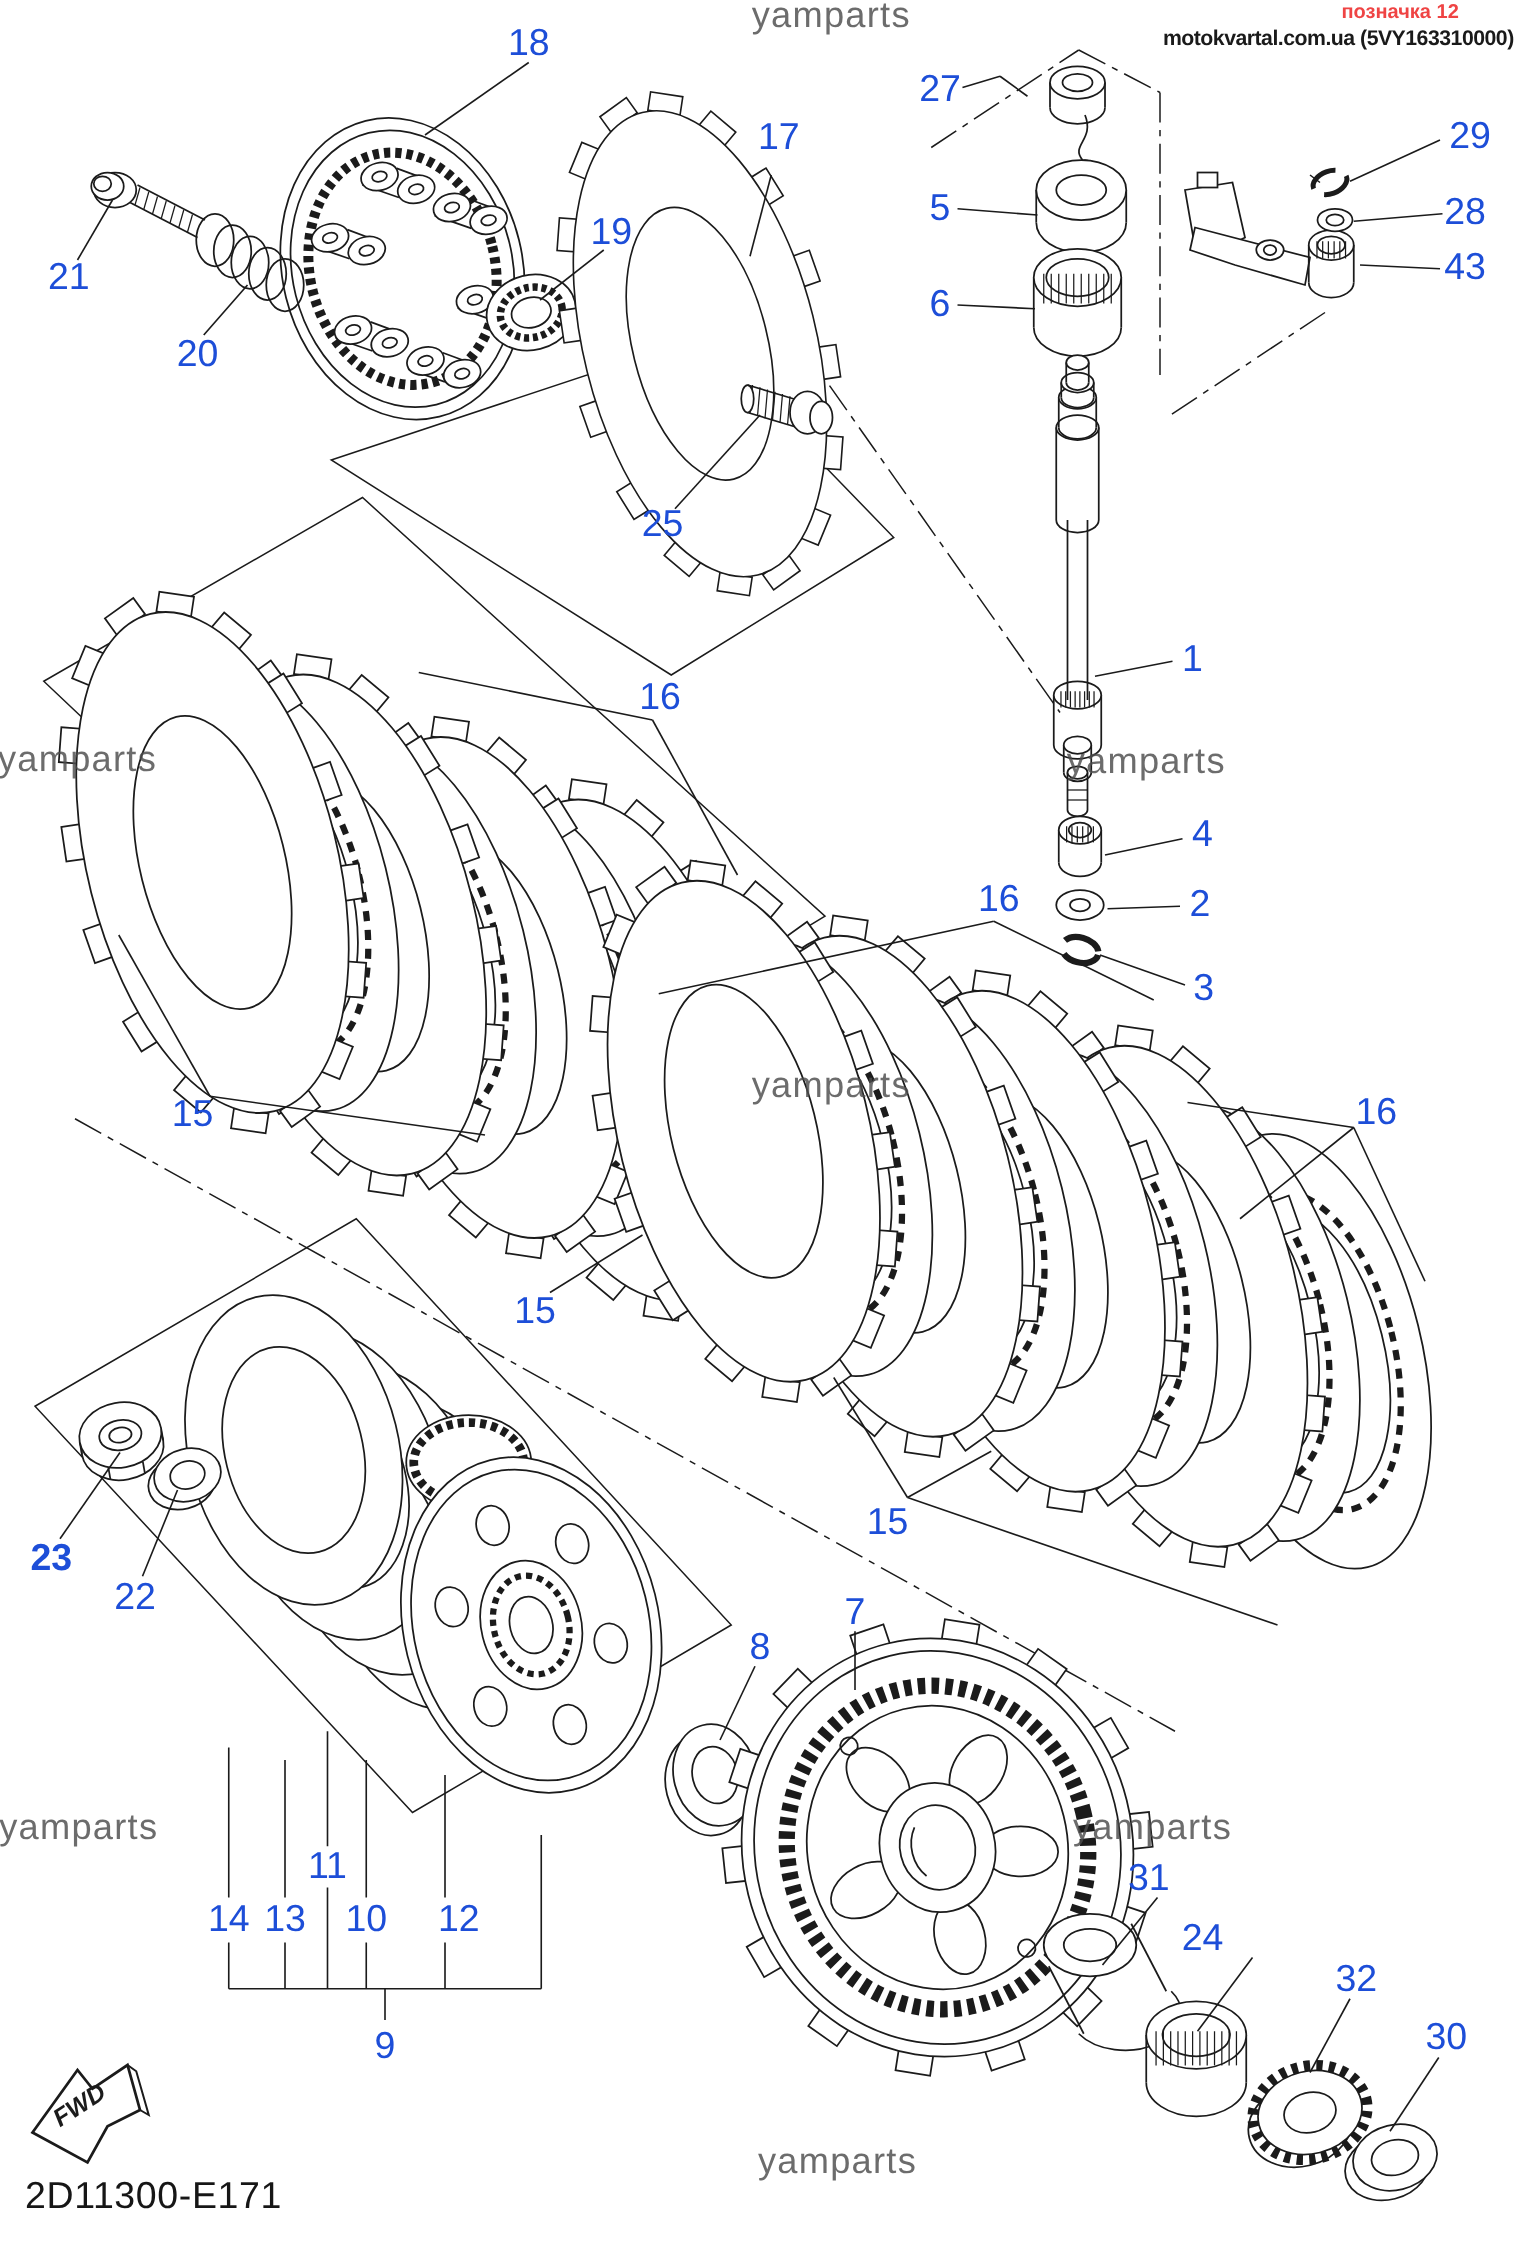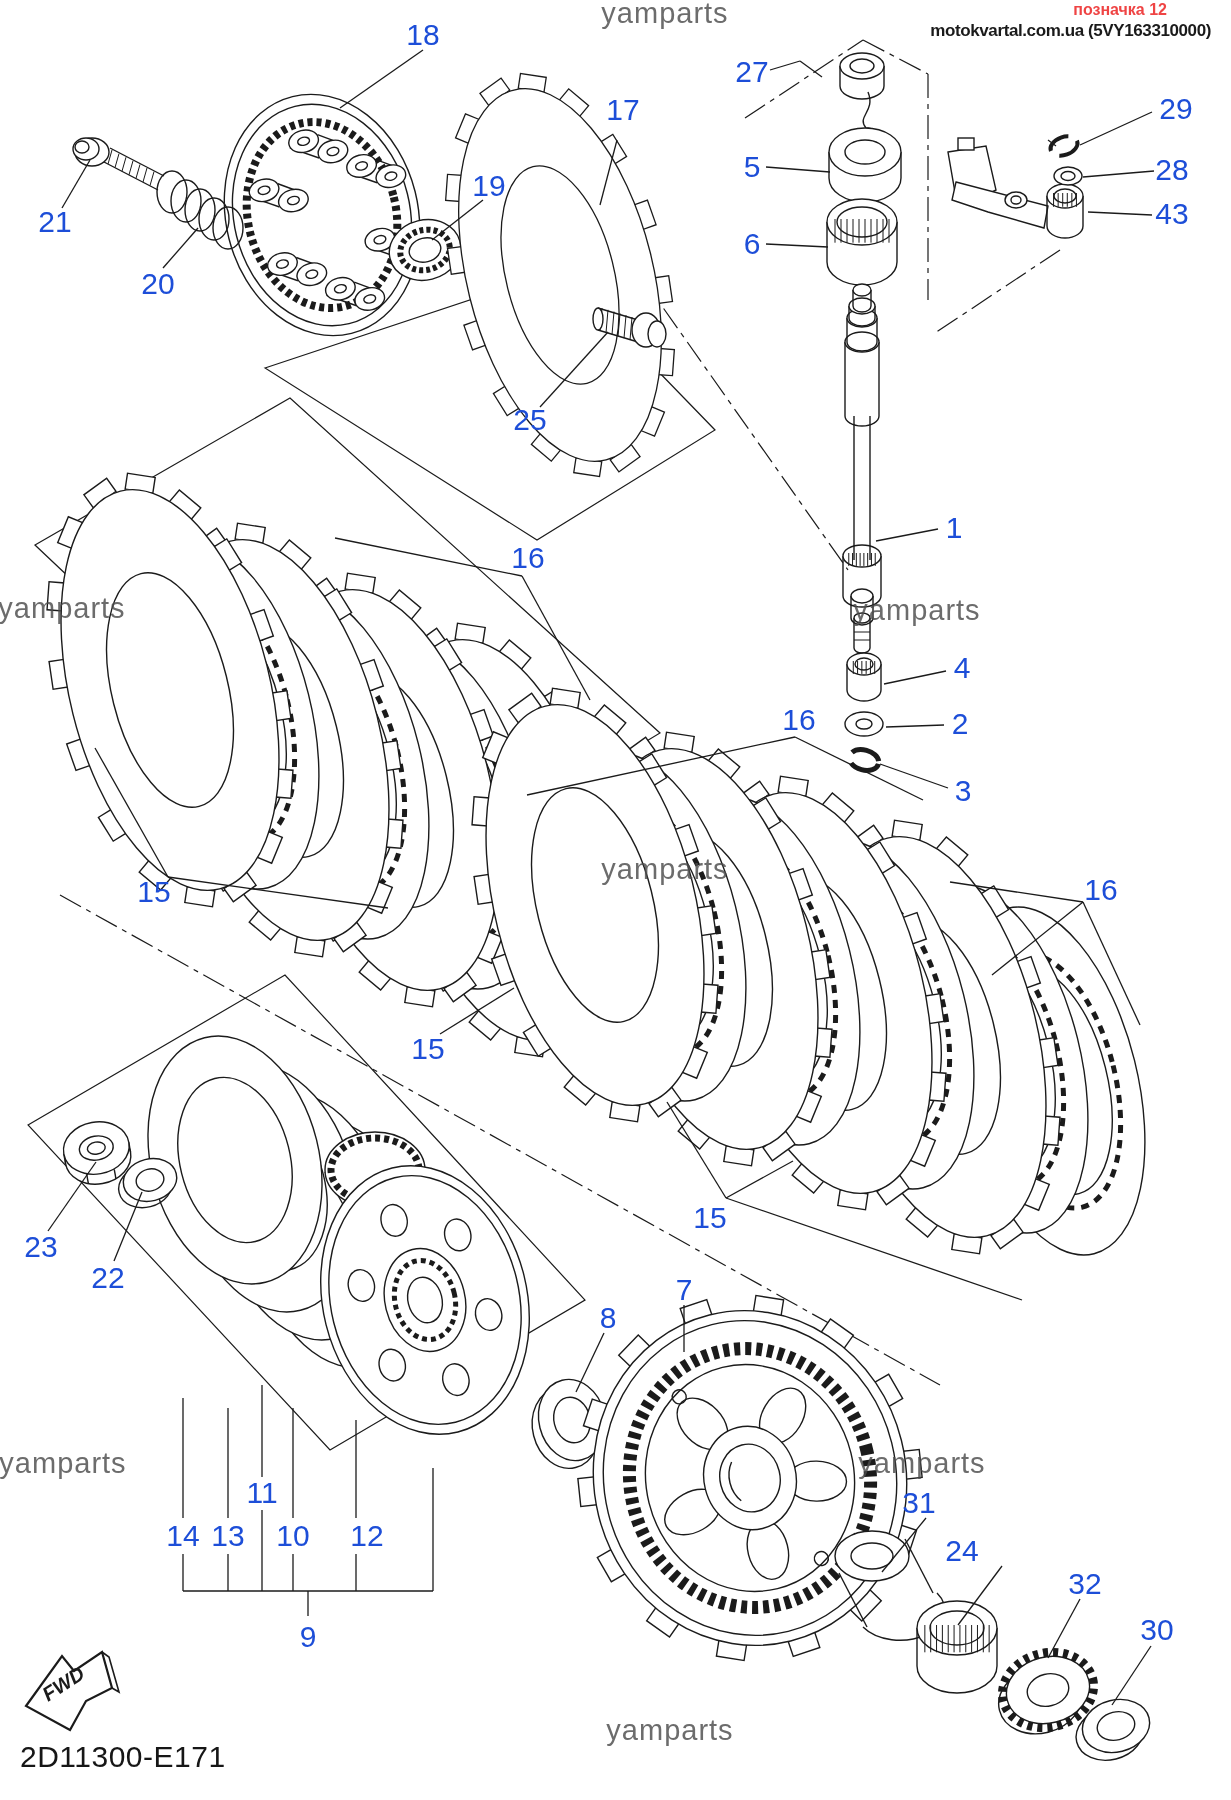--- a/index.html
+++ b/index.html
@@ -666,21 +666,21 @@
     <div class="callout" style="left: 954px; top: 528px;">1</div>
     <div class="callout" style="left: 962px; top: 668px;">4</div>
     <div class="callout" style="left: 960px; top: 724px;">2</div>
     <div class="callout" style="left: 963px; top: 791px;">3</div>
     <div class="callout" style="left: 528px; top: 558px;">16</div>
     <div class="callout" style="left: 799px; top: 720px;">16</div>
     <div class="callout" style="left: 1101px; top: 890px;">16</div>
     <div class="callout" style="left: 154px; top: 892px;">15</div>
     <div class="callout" style="left: 428px; top: 1049px;">15</div>
     <div class="callout" style="left: 710px; top: 1218px;">15</div>
-    <div class="callout" style="left: 41px; top: 1247px;">23</div>
+    <div class="callout" style="left: 41px; top: 1247px; font-weight: bold;">23</div>
     <div class="callout" style="left: 108px; top: 1278px;">22</div>
     <div class="callout" style="left: 608px; top: 1318px;">8</div>
     <div class="callout" style="left: 684px; top: 1290px;">7</div>
     <div class="callout" style="left: 183px; top: 1536px;">14</div>
     <div class="callout" style="left: 228px; top: 1536px; text-align: center;">13</div>
     <div class="callout" style="left: 262px; top: 1493px;">11</div>
     <div class="callout" style="left: 293px; top: 1536px;">10</div>
     <div class="callout" style="left: 367px; top: 1536px;">12</div>
     <div class="callout" style="left: 308px; top: 1637px;">9</div>
     <div class="callout" style="left: 919px; top: 1503px;">31</div>

